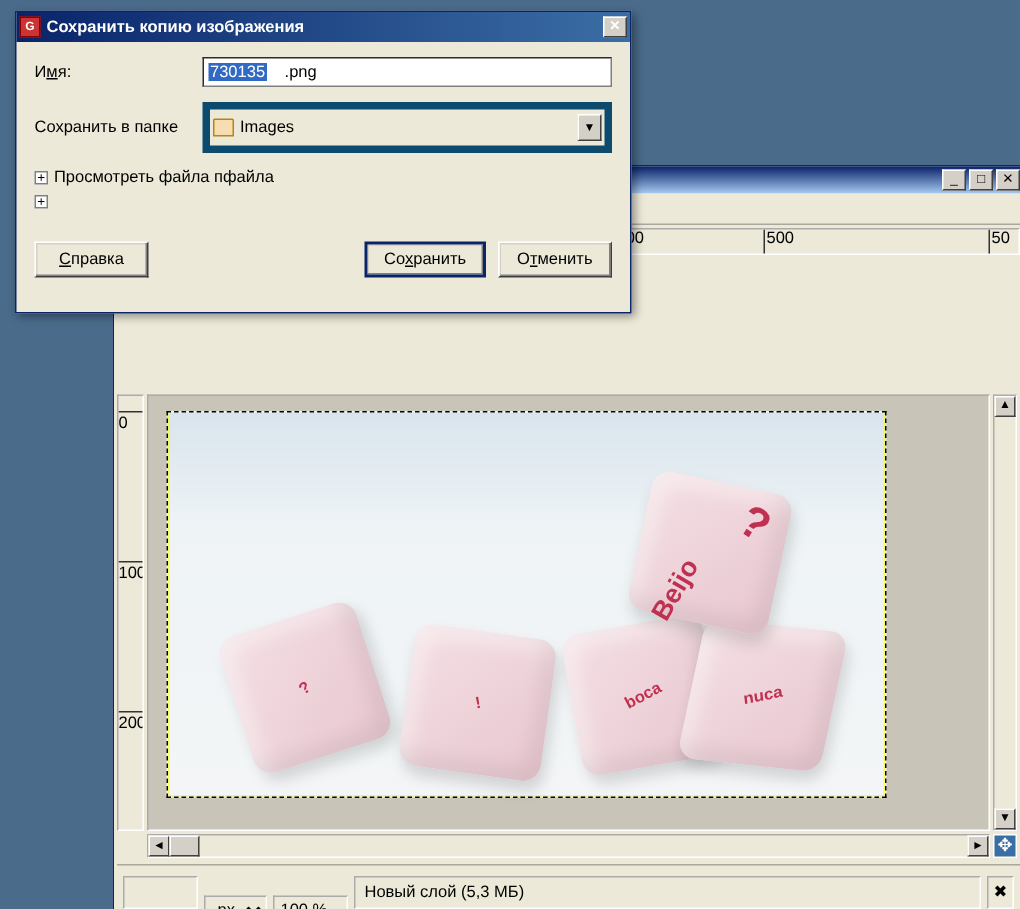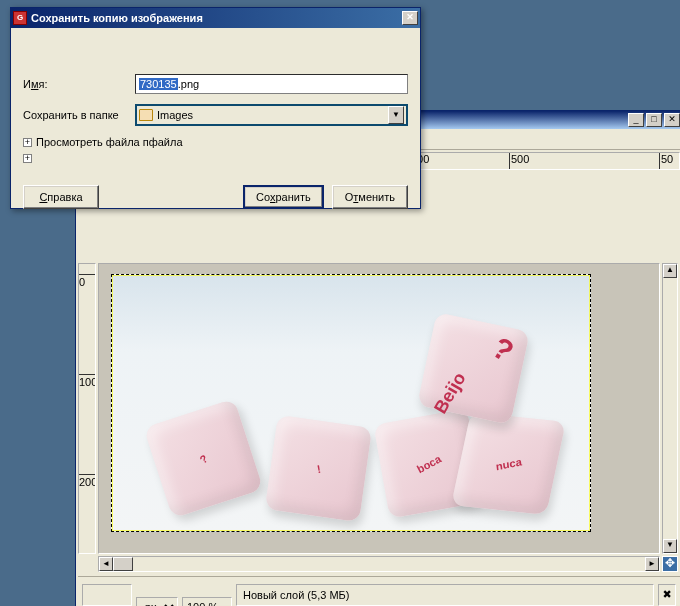--- a/index.html
+++ b/index.html
@@ -92,27 +92,27 @@
     height:20px;
     background: linear-gradient(#0a246a, #3a6ea5 40%, #0a246a);
     background: linear-gradient(#082567,#a6caf0);
     background: #0a246a;
     background: linear-gradient(90deg,#0a246a,#3b6ea5);
     color:#fff; font-weight:bold;
     display:flex; align-items:center; padding:0 2px; gap:4px;
   }
   .dlg-titlebar .ico { width:14px; height:14px; background:#c33; border:1px solid #800; font-size:8px; text-align:center; line-height:12px; color:#fff;}
   .dlg-titlebar .ttl { flex:1; font-size:11px; }
-  .dlg-body { padding:10px 12px 8px;margin-top:36px; }
+  .dlg-body { padding:10px 12px 8px; }
   .form-row { display:flex; align-items:center; margin-bottom:10px; gap:8px; }
   .form-row label { width:104px; }
   .form-row label .ul { text-decoration:underline; }
-  .name-input { flex:1; height:20px; border:1px inset #808080; background:#fff; padding:1px 3px; display:flex; align-items:center; gap:0;}
+  .name-input { flex:1; height:20px; border:1px inset #808080; background:#fff; padding:1px 3px; display:flex; align-items:center; gap:12px;}
   .name-input .sel { background:#316ac5; color:#fff; padding:0 1px;}
-  .folder-combo { flex:1; height:22px; border:2px solid #0c4a6e; background:#ece9d8; display:flex; align-items:center; padding:0 2px; gap:4px;}
+  .folder-combo { flex:1; height:34px; border:5px solid #0c4a6e; background:#ece9d8; display:flex; align-items:center; padding:0 2px; gap:4px;}
   .folder-combo .fico{ width:14px; height:12px; background:#f5deb3; border:1px solid #b8860b; border-radius:1px 1px 0 0;}
   .folder-combo .dd { margin-left:auto; width:16px; height:18px; background:#d4d0c8; border:1px solid #fff; border-right-color:#404040; border-bottom-color:#404040; text-align:center; font-size:8px; line-height:15px;}
   .expander { display:flex; align-items:center; gap:4px; margin:6px 0; cursor:pointer;}
   .expander .pm { width:9px; height:9px; border:1px solid #808080; text-align:center; line-height:7px; font-size:9px; background:#fff;}
   .dlg-buttons { display:flex; gap:8px; padding:8px 12px 10px; align-items:center;}
   .dlg-buttons .spacer{flex:1;}
   .btn {
     min-width:76px; height:24px; padding:0 12px;
     background:#ece9d8;
     border:1px solid #404040; border-top-color:#fff; border-left-color:#fff;

